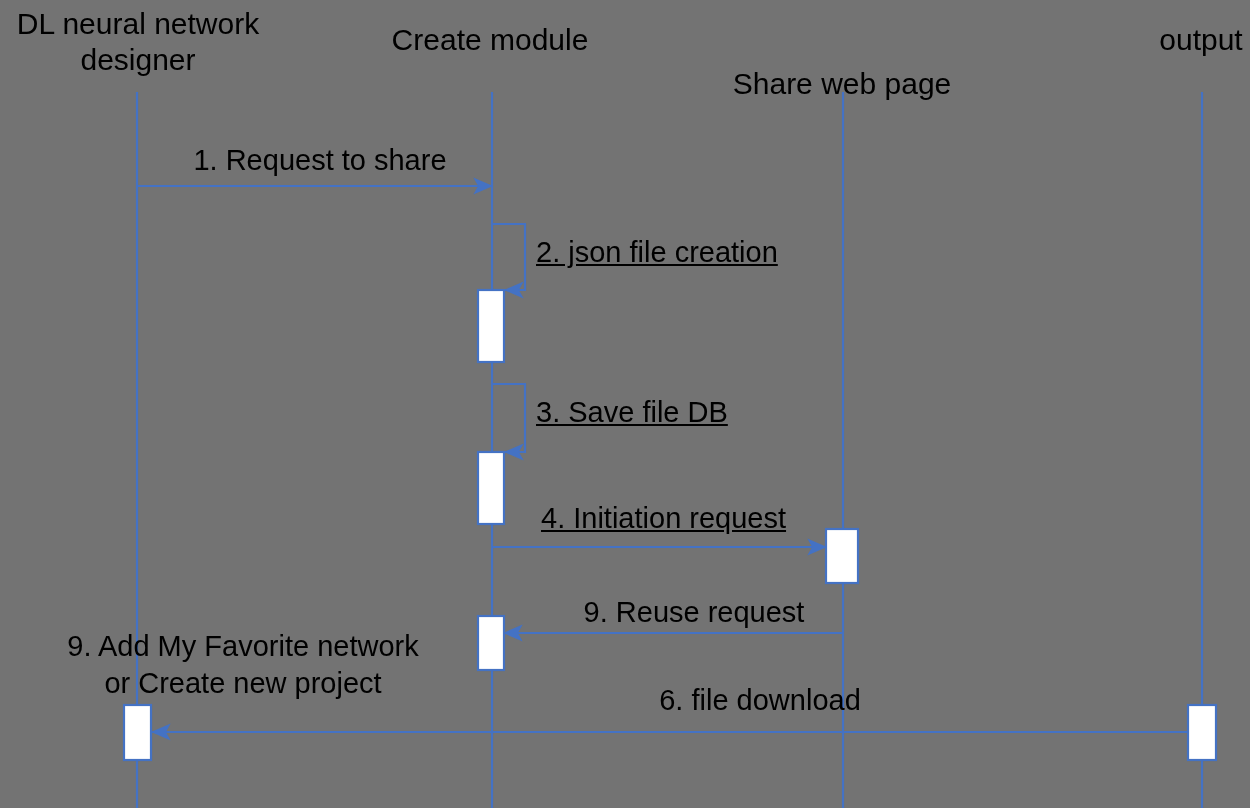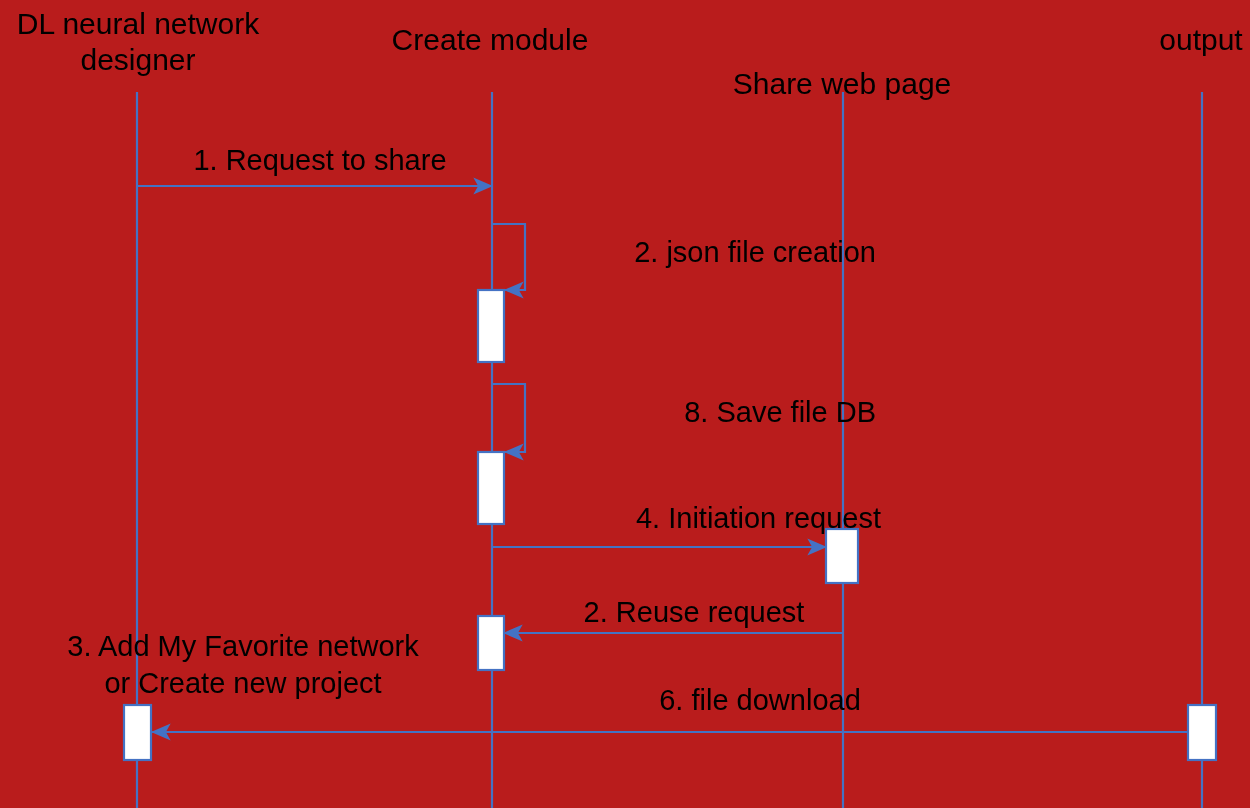--- a/index.html
+++ b/index.html
@@ -8,21 +8,21 @@
     padding: 0;
     background: #ffffff;
   }
   body {
     font-family: "Liberation Sans", sans-serif;
   }
   #stage {
     position: relative;
     width: 1250px;
     height: 808px;
-    background: #b91c1c;
+    background: #737373;
     overflow: hidden;
   }
   #diagram-svg {
     position: absolute;
     left: 0;
     top: 0;
     width: 1250px;
     height: 808px;
   }
   .lifeline-header {
@@ -36,21 +36,21 @@
   }
   .msg-label {
     position: absolute;
     color: #000000;
     font-size: 29px;
     line-height: 37px;
     font-family: "Liberation Sans", sans-serif;
     white-space: pre-line;
   }
   .msg-label.center { text-align: center; }
-  .msg-label.left { text-align: right; }
+  .msg-label.left { text-align: left; text-decoration: underline; }
 </style>
 </head>
 <body>
 
 <div id="stage">
 
   <svg id="diagram-svg" viewBox="0 0 1250 808">
     <defs>
       <marker id="arrow-right" markerWidth="9" markerHeight="9" refX="8.5" refY="4.5" orient="auto" markerUnits="strokeWidth">
         <path d="M0,0.6 L9,4.5 L0,8.4 L2.2,4.5 Z" fill="#4472C4"></path>
@@ -87,21 +87,21 @@
   <div id="headers-layer">
       <div class="lifeline-header" style="left: 10px; top: 6px; width: 256px;">DL neural network
 designer</div>
       <div class="lifeline-header" style="left: 362px; top: 22px; width: 256px;">Create module</div>
       <div class="lifeline-header" style="left: 714px; top: 22px; width: 256px; margin-top: 44px;">Share web page</div>
       <div class="lifeline-header" style="left: 1090px; top: 22px; width: 222px;">output</div>
     </div>
   <div id="labels-layer">
       <div class="msg-label center" style="left: 145px; top: 142px; width: 350px; text-align: center;">1. Request to share</div>
       <div class="msg-label left" style="left: 536px; top: 234px; width: 340px;">2. json file creation</div>
-      <div class="msg-label left" style="left: 536px; top: 394px; width: 340px;">8. Save file DB</div>
+      <div class="msg-label left" style="left: 536px; top: 394px; width: 340px;">3. Save file DB</div>
       <div class="msg-label left" style="left: 513px; top: 500px; width: 340px; margin-left: 28px;">4. Initiation request</div>
-      <div class="msg-label center" style="left: 524px; top: 594px; width: 340px;">2. Reuse request</div>
-      <div class="msg-label center" style="left: 28px; top: 628px; width: 430px;">3. Add My Favorite network
+      <div class="msg-label center" style="left: 524px; top: 594px; width: 340px;">9. Reuse request</div>
+      <div class="msg-label center" style="left: 28px; top: 628px; width: 430px;">9. Add My Favorite network
 or  Create new project</div>
       <div class="msg-label center" style="left: 560px; top: 682px; width: 400px;">6. file download</div>
     </div>
 
 </div>
 
 </body></html>

